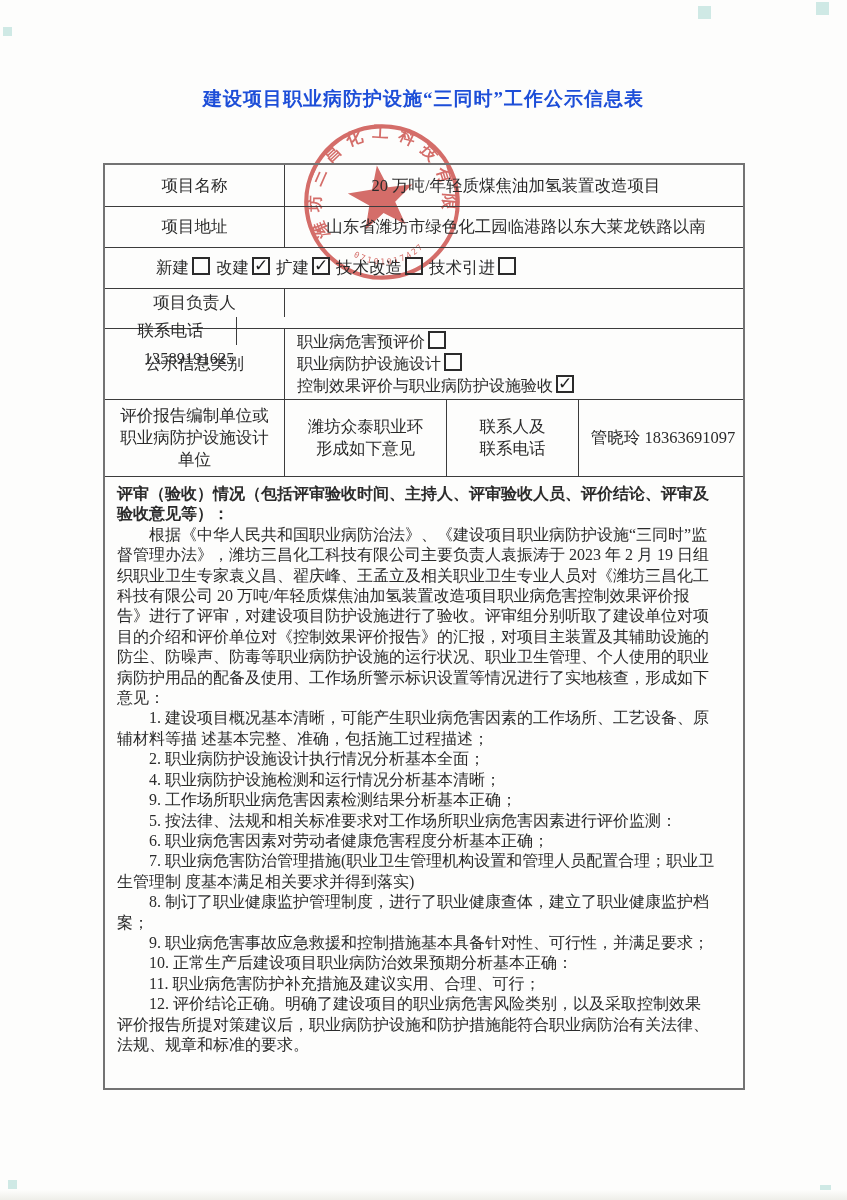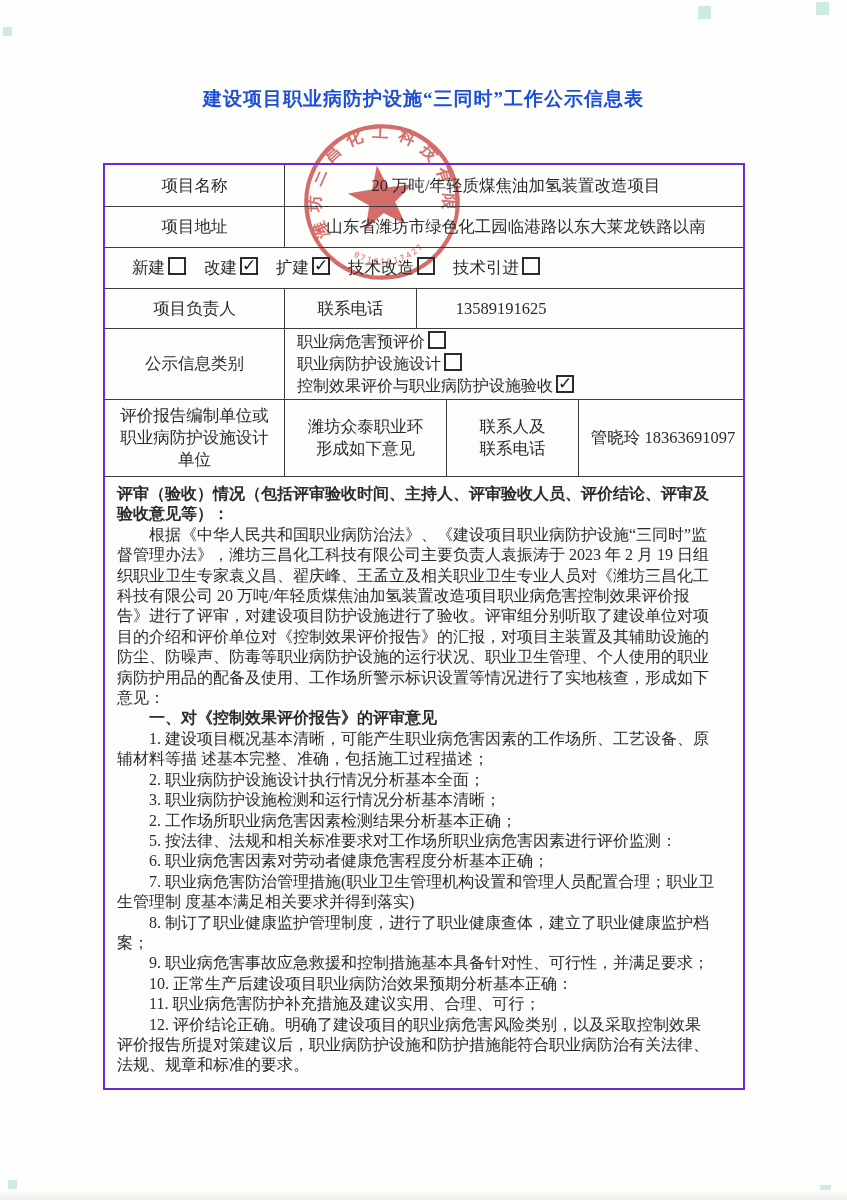--- a/index.html
+++ b/index.html
@@ -30,43 +30,43 @@
   }
 
   .stamp{
     position:absolute;left:296px;top:116px;width:172px;height:172px;
     transform:rotate(-8deg);
     mix-blend-mode:multiply;opacity:.8;pointer-events:none;
   }
 
   .doc-table{
     position:absolute;left:103px;top:163px;width:642px;
-    border:2px solid #6d28d9;box-sizing:border-box;
+    border:2px solid #737373;box-sizing:border-box;
     font-size:16.5px;
   }
   .tr{display:flex;border-bottom:1px solid #3c3c3c;box-sizing:border-box;}
   .tr:last-child{border-bottom:none;}
   .td{
     box-sizing:border-box;border-right:1px solid #3c3c3c;
     display:flex;align-items:center;justify-content:center;
     text-align:center;padding:3px 8px;line-height:1.32;
   }
   .td:last-child{border-right:none;}
   .c1{width:180px;flex:none;}
   .c2{width:162px;flex:none;}
   .c3{width:132px;flex:none;}
   .c4{width:168px;flex:none;}
   .span3{width:462px;flex:none;}
   .left{justify-content:flex-start;text-align:left;}
   .pre{white-space:pre-line;}
 
-  .r1{height:42px;} .r2{height:41px;} .r3{height:41px;} .r4{height:40px;}
+  .r1{height:42px;} .r2{height:41px;} .r3{height:41px;} .r4{height:40px;flex-direction:column;}
   .r5{height:71px;} .r6{height:77px;}
 
-  .opts{display:flex;justify-content:center;align-items:center;gap:18px;width:100%;}
+  .opts{display:flex;justify-content:center;align-items:center;gap:6px;width:100%;}
   .opt{white-space:nowrap;}
   .cb{
     display:inline-block;width:14px;height:14px;
     border:2px solid #2b2b2b;margin-left:3px;vertical-align:-2px;
     position:relative;
   }
   .cb.checked::after{
     content:"✓";position:absolute;left:0px;top:-5px;
     font-size:17px;font-weight:bold;color:#1e1e1e;
     font-family:"DejaVu Sans",sans-serif;
@@ -163,26 +163,25 @@
 形成如下意见</div>
       <div class="td c3 pre">联系人及
 联系电话</div>
       <div class="td c4">管晓玲 18363691097</div>
     </div>
 
     <div class="tr">
       <div class="td review-cell left">
         <p class="rv-head">评审（验收）情况（包括评审验收时间、主持人、评审验收人员、评价结论、评审及验收意见等）：</p>
         <p class="rv-para">根据《中华人民共和国职业病防治法》、《建设项目职业病防护设施“三同时”监督管理办法》，潍坊三昌化工科技有限公司主要负责人袁振涛于 2023 年 2 月 19 日组织职业卫生专家袁义昌、翟庆峰、王孟立及相关职业卫生专业人员对《潍坊三昌化工科技有限公司 20 万吨/年轻质煤焦油加氢装置改造项目职业病危害控制效果评价报告》进行了评审，对建设项目防护设施进行了验收。评审组分别听取了建设单位对项目的介绍和评价单位对《控制效果评价报告》的汇报，对项目主装置及其辅助设施的防尘、防噪声、防毒等职业病防护设施的运行状况、职业卫生管理、个人使用的职业病防护用品的配备及使用、工作场所警示标识设置等情况进行了实地核查，形成如下意见：</p>
-        <p class="rv-sub">一、对《控制效果评价报告》的评审意见</p>
         <div>
             <p class="rv-item">1. 建设项目概况基本清晰，可能产生职业病危害因素的工作场所、工艺设备、原辅材料等描 述基本完整、准确，包括施工过程描述；</p>
             <p class="rv-item">2. 职业病防护设施设计执行情况分析基本全面；</p>
-            <p class="rv-item">3. 职业病防护设施检测和运行情况分析基本清晰；</p>
-            <p class="rv-item">2. 工作场所职业病危害因素检测结果分析基本正确；</p>
+            <p class="rv-item">4. 职业病防护设施检测和运行情况分析基本清晰；</p>
+            <p class="rv-item">9. 工作场所职业病危害因素检测结果分析基本正确；</p>
             <p class="rv-item">5. 按法律、法规和相关标准要求对工作场所职业病危害因素进行评价监测：</p>
             <p class="rv-item">6. 职业病危害因素对劳动者健康危害程度分析基本正确；</p>
             <p class="rv-item">7. 职业病危害防治管理措施(职业卫生管理机构设置和管理人员配置合理；职业卫生管理制 度基本满足相关要求并得到落实)</p>
             <p class="rv-item">8. 制订了职业健康监护管理制度，进行了职业健康查体，建立了职业健康监护档案；</p>
             <p class="rv-item">9. 职业病危害事故应急救援和控制措施基本具备针对性、可行性，并满足要求；</p>
             <p class="rv-item">10. 正常生产后建设项目职业病防治效果预期分析基本正确：</p>
             <p class="rv-item">11. 职业病危害防护补充措施及建议实用、合理、可行；</p>
             <p class="rv-item">12. 评价结论正确。明确了建设项目的职业病危害风险类别，以及采取控制效果评价报告所提对策建议后，职业病防护设施和防护措施能符合职业病防治有关法律、法规、规章和标准的要求。</p>
           </div>
       </div>

